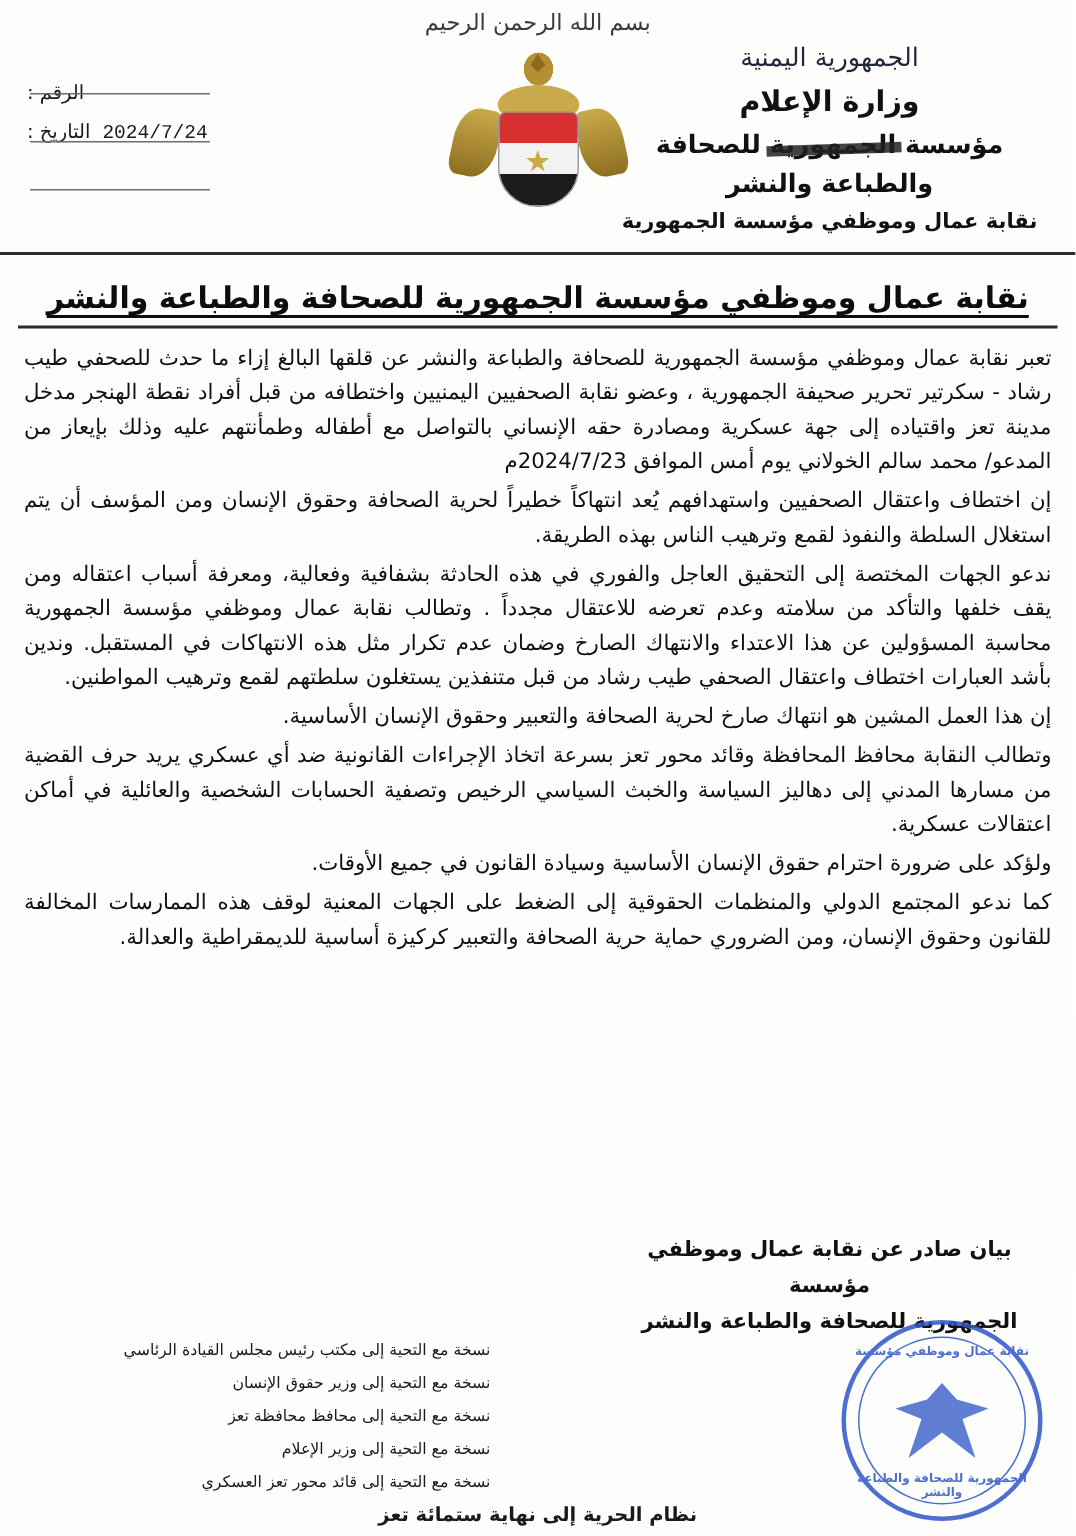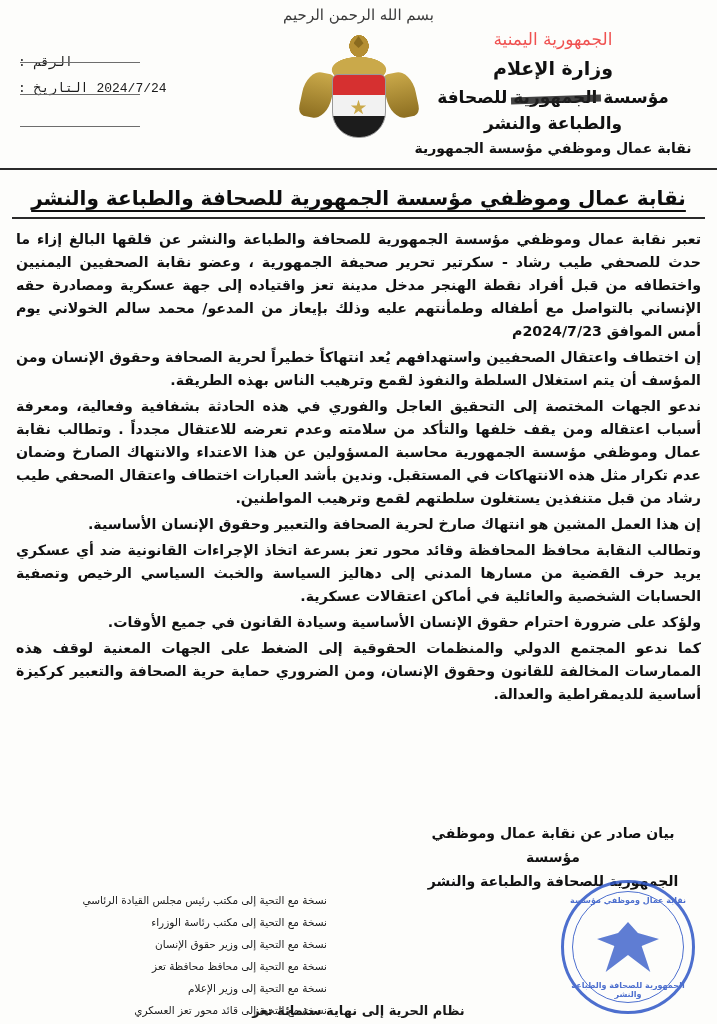--- a/index.html
+++ b/index.html
@@ -104,21 +104,21 @@
     position: absolute;
     top: 26px;
     right: 14px;
     width: 300px;
     text-align: center;
     line-height: 1.55;
   }
   .ministry .script {
     font-family: "DejaVu Serif", "Liberation Serif", serif;
     font-size: 17px;
-    color: #ef4444;
+    color: #0f172a;
     opacity: .93;
     margin-bottom: 2px;
   }
   .ministry .l1 { font-size: 19px; font-weight: bold; }
   .ministry .l2 { font-size: 17px; font-weight: bold; }
   .ministry .l3 { font-size: 17px; font-weight: bold; }
   .ministry .l4 { font-size: 14px; font-weight: bold; margin-top: 2px; }
   .strike {
     position: relative;
   }
@@ -142,21 +142,21 @@
     font-size: 13px;
     line-height: 2.0;
     text-align: left;
   }
   .refblock .row {
     display: flex;
     justify-content: flex-end;
     gap: 8px;
     align-items: baseline;
   }
-  .refblock .lbl { color: #1a1a1a; font-family: Liberation Mono, monospace; }
+  .refblock .lbl { color: #1a1a1a; }
   .refblock .val { color: #1a1a1a; font-family: Liberation Mono, monospace; }
   .refblock .line {
     position: absolute;
     height: 1px;
     background: #6d6d6d;
   }
   .rl1 { top: 12px;  left: 2px; width: 120px; }
   .rl2 { top: 44px;  left: 2px; width: 120px; }
   .rl3 { top: 76px;  left: 2px; width: 120px; }
 
@@ -191,21 +191,21 @@
     background: #2b2b2b;
   }
 
   
   .body {
     margin: 9px 16px 0 16px;
     font-size: 14.2px;
     line-height: 1.62;
     text-align: justify;
     color: #111;
-    font-weight: bold;
+    font-weight: normal;
   }
   .body p {
     margin: 0 0 3px 0;
   }
 
   
   .footer {
     position: absolute;
     left: 0; right: 0;
     top: 822px;
@@ -344,21 +344,20 @@
     </div>
 
     <div class="stamp">
       <div class="stamp-top">نقابة عمال وموظفي مؤسسة</div>
       <div class="stamp-bird"></div>
       <div class="stamp-bottom">الجمهورية للصحافة والطباعة والنشر</div>
     </div>
 
     <div class="copies">
       <div class="c-row">نسخة مع التحية إلى مكتب رئيس مجلس القيادة الرئاسي</div>
-      <div class="c-row">نسخة مع التحية إلى مكتب رئاسة الوزراء</div>
       <div class="c-row">نسخة مع التحية إلى وزير حقوق الإنسان</div>
       <div class="c-row">نسخة مع التحية إلى محافظ محافظة تعز</div>
       <div class="c-row">نسخة مع التحية إلى وزير الإعلام</div>
       <div class="c-row">نسخة مع التحية إلى قائد محور تعز العسكري</div>
     </div>
 
     <div class="footer-note">نظام الحرية إلى نهاية ستمائة تعز</div>
   </div>
 
 </div>

